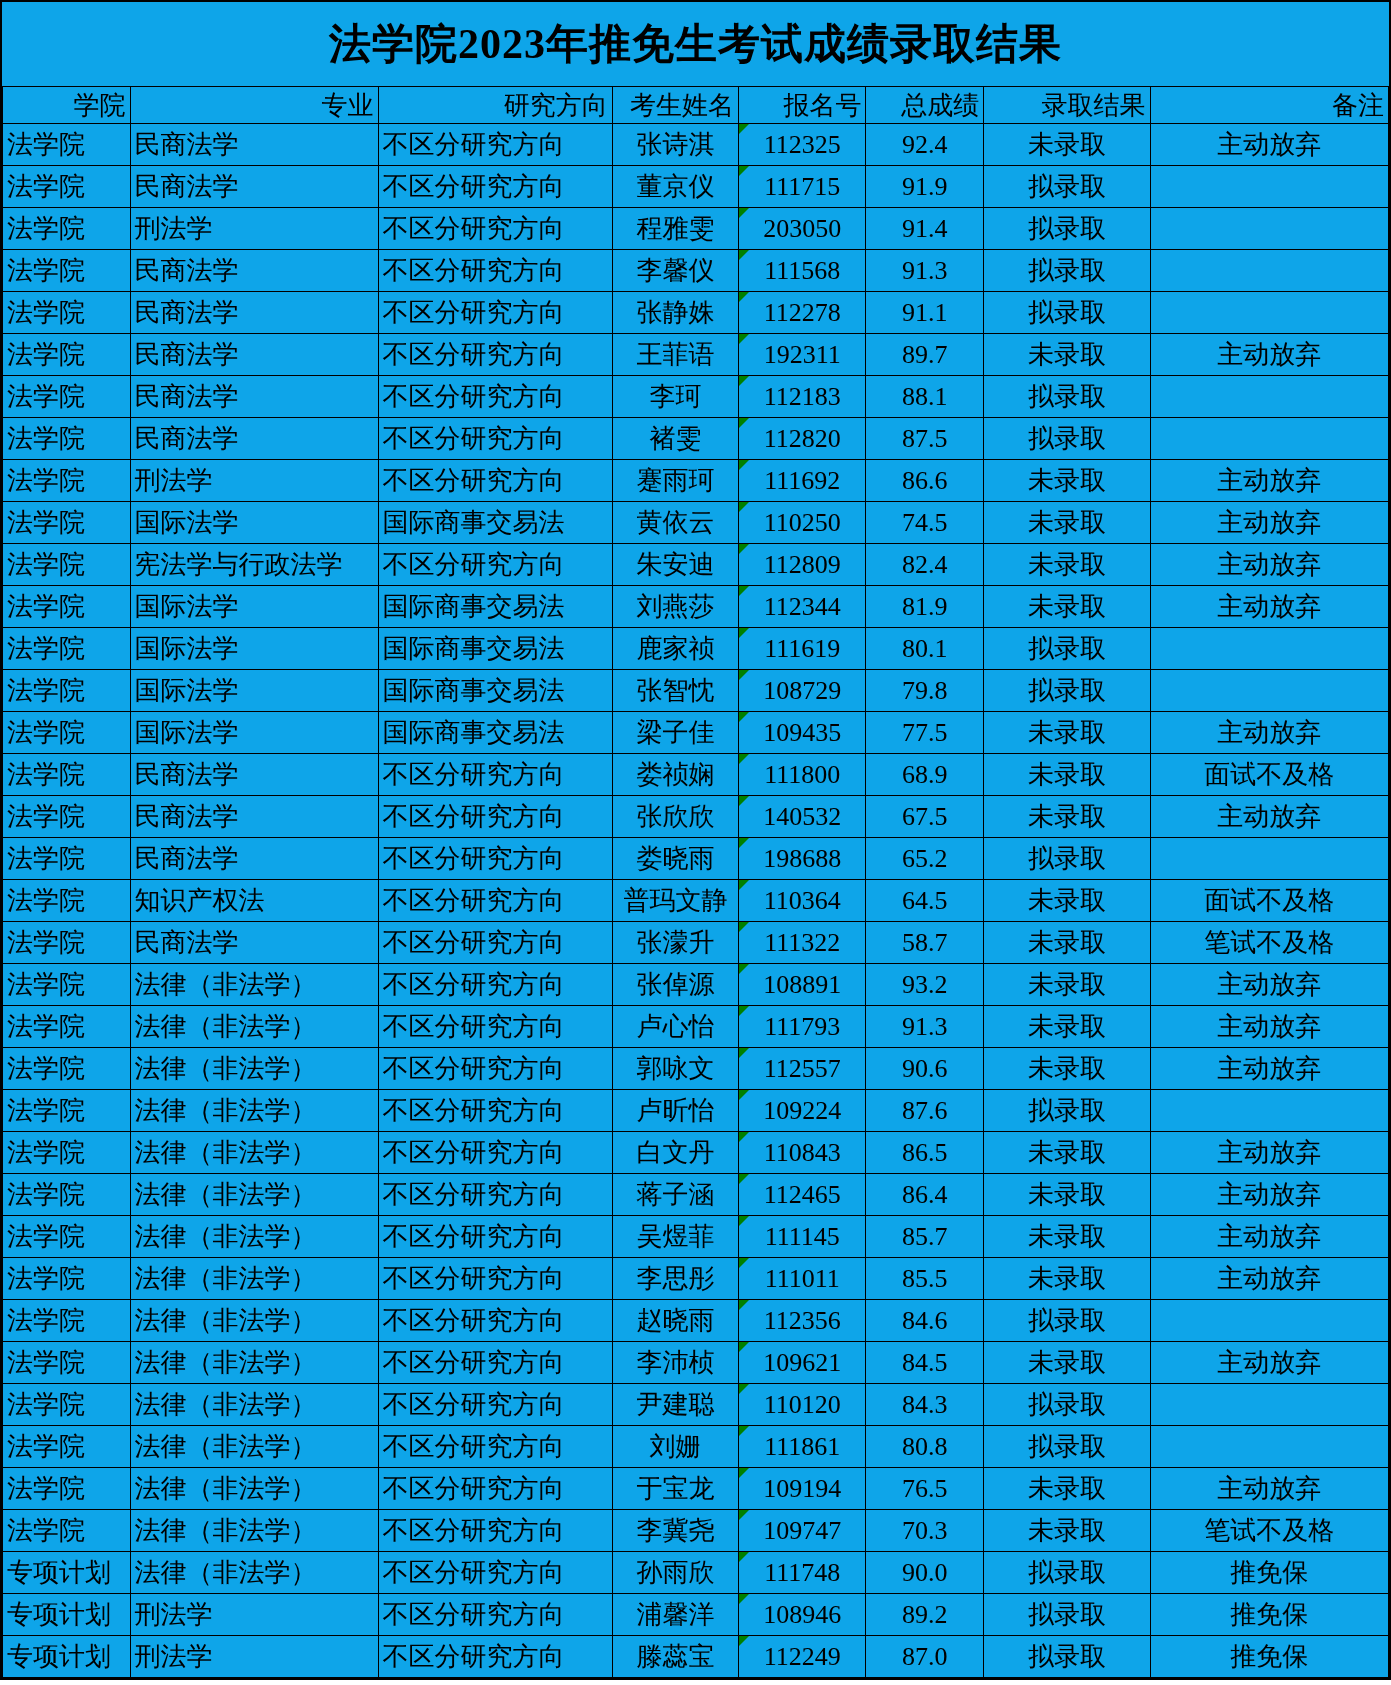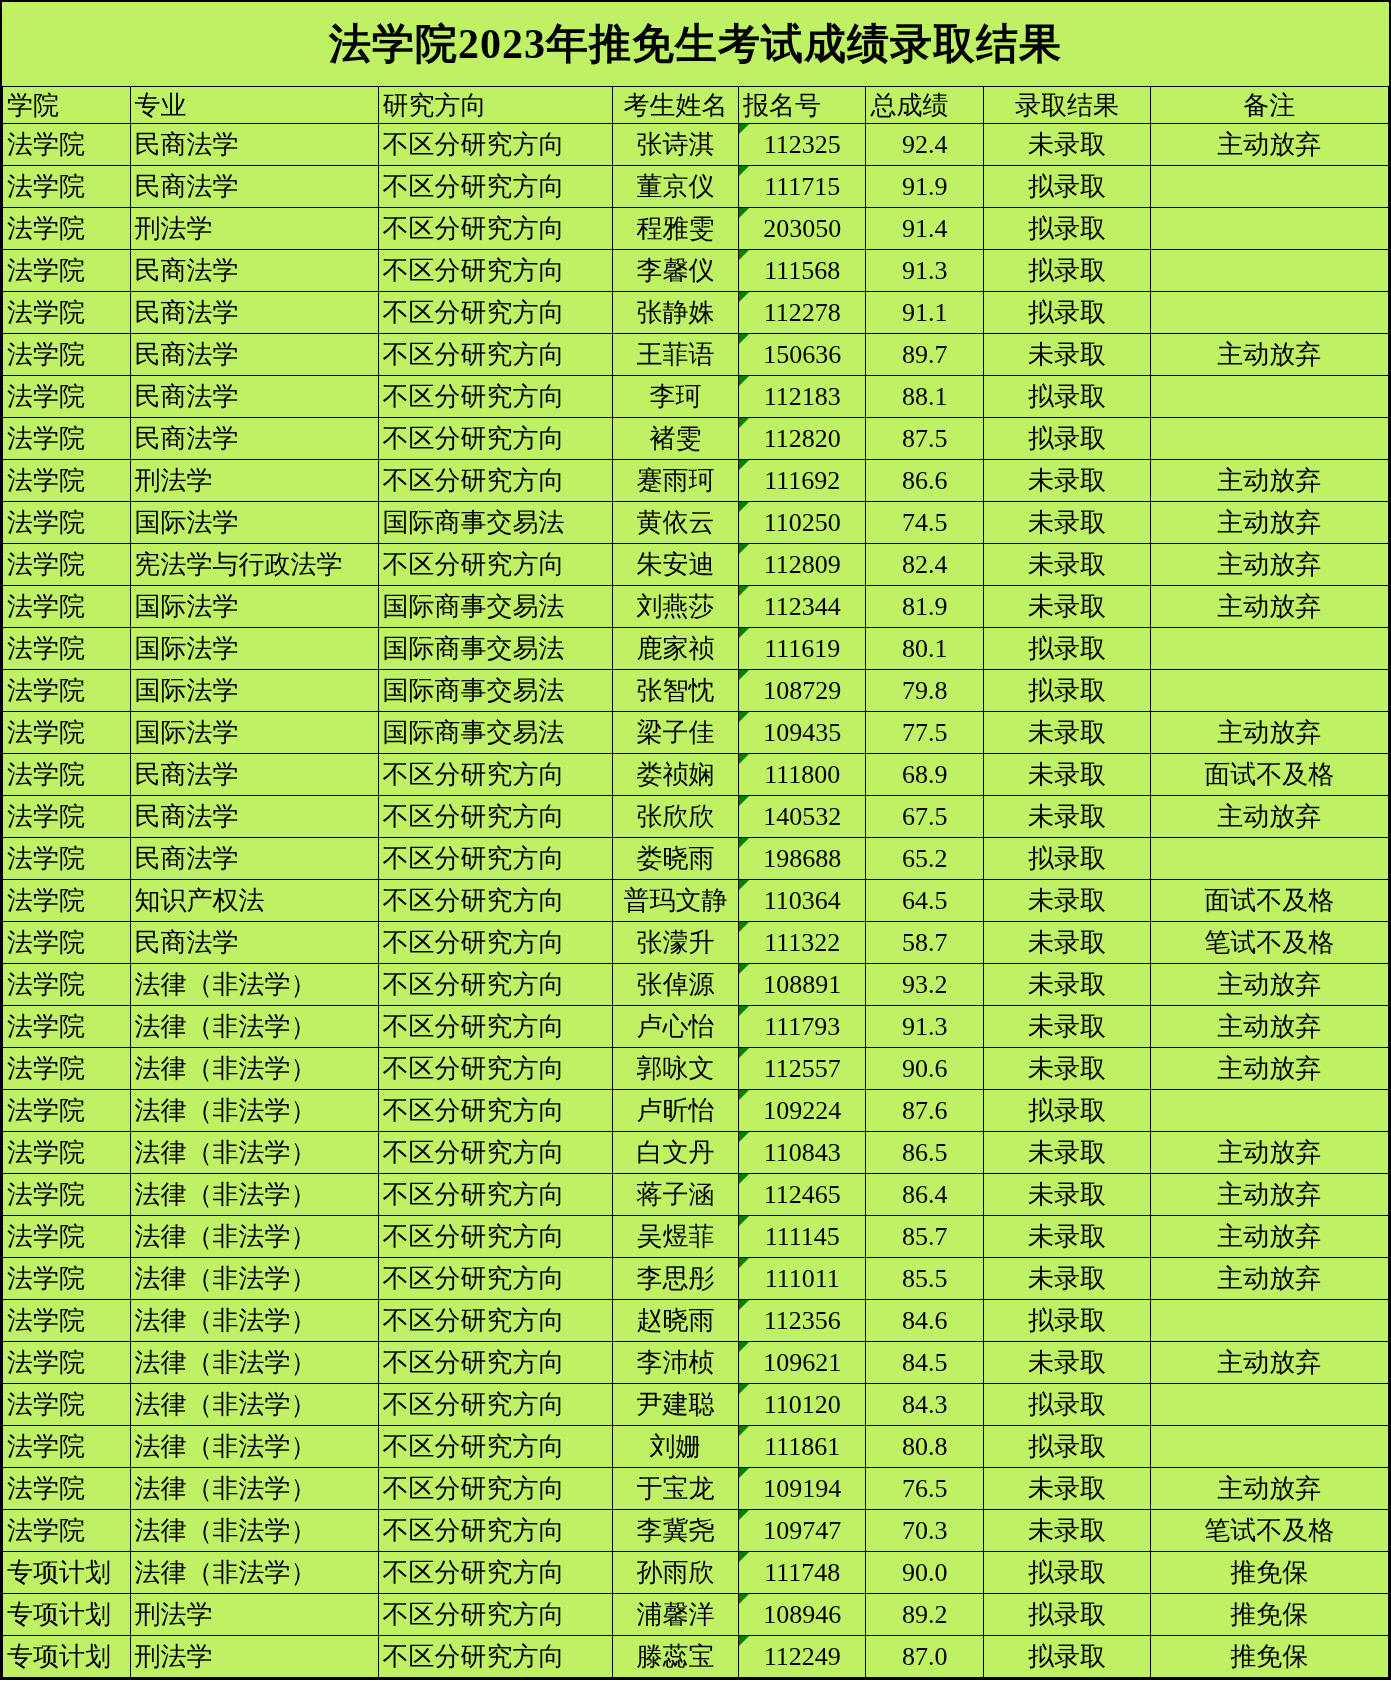--- a/index.html
+++ b/index.html
@@ -1,21 +1,21 @@
 <!DOCTYPE html>
 <html style="--marker-color: #008000;"><head>
 <meta charset="utf-8">
 <style>
   html,body{margin:0;padding:0;background:#ffffff;color:#000;}
   body{font-family:"Liberation Serif","DejaVu Serif",serif;}
   .sheet{
     width:1391px;
     box-sizing:border-box;
     border:2px solid #000;
-    background:#bef264;
+    background:#0ea5e9;
   }
   .title-bar{
     height:84px;
     display:flex;
     align-items:center;
     justify-content:center;
     font-size:42px;
     font-weight:bold;
     letter-spacing:1px;
   }
@@ -27,21 +27,21 @@
   table.results th,
   table.results td{
     border:1px solid #000;
     font-size:26px;
     font-weight:normal;
     padding:0 4px;
     overflow:hidden;
     white-space:nowrap;
     box-sizing:border-box;
   }
-  table.results thead th{height:37px;}
+  table.results thead th{height:37px;text-align:right;}
   table.results tbody td{height:42px;}
   .al{text-align:left;padding-left:6px;}
   .ac{text-align:center;}
   td.reg-cell{position:relative;margin-left:7px;}
   .marker{
     position:absolute;
     top:0;left:0;
     width:0;height:0;
     border-top:10px solid var(--marker-color,#008000);
     border-right:10px solid transparent;
@@ -147,21 +147,21 @@
     <td class="ac"></td>
   </tr>
 
   <tr>
     <td class="al">法学院</td>
     <td class="al">民商法学</td>
     <td class="al">不区分研究方向</td>
     <td class="ac">王菲语</td>
     <td class="ac reg-cell">
       <span class="marker"></span>
-      <span>150636</span>
+      <span>192311</span>
     </td>
     <td class="ac">89.7</td>
     <td class="ac">未录取</td>
     <td class="ac">主动放弃</td>
   </tr>
 
   <tr>
     <td class="al">法学院</td>
     <td class="al">民商法学</td>
     <td class="al">不区分研究方向</td>

